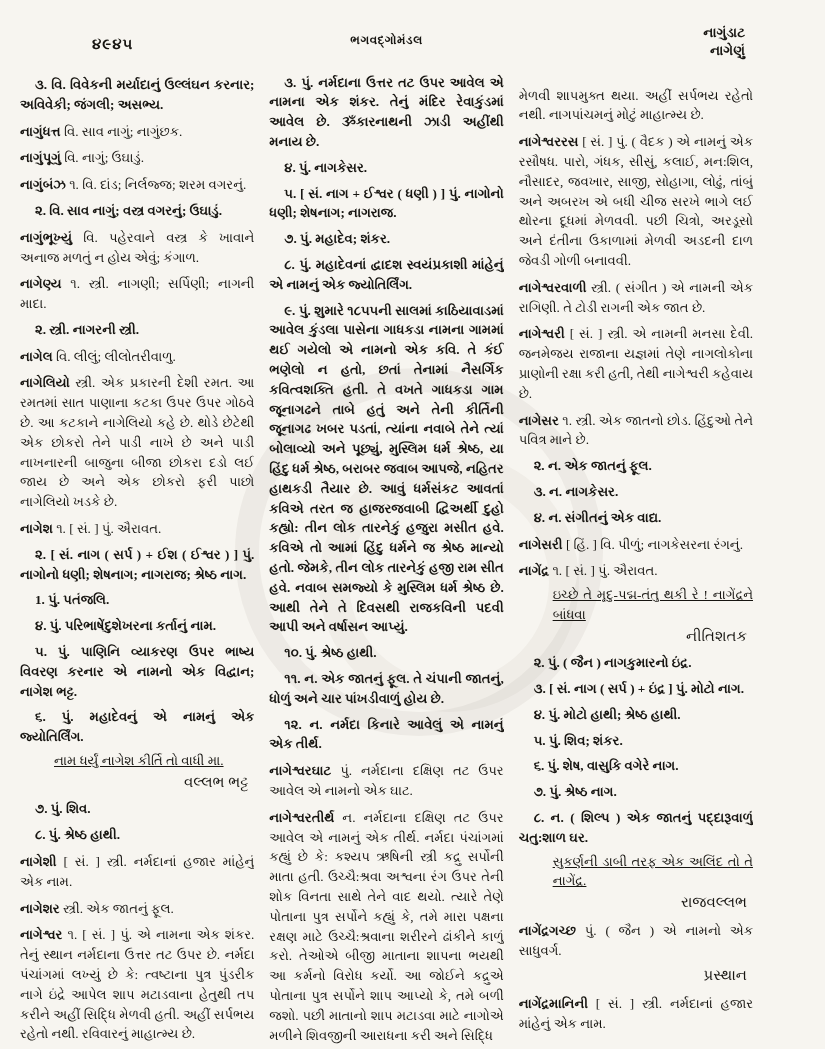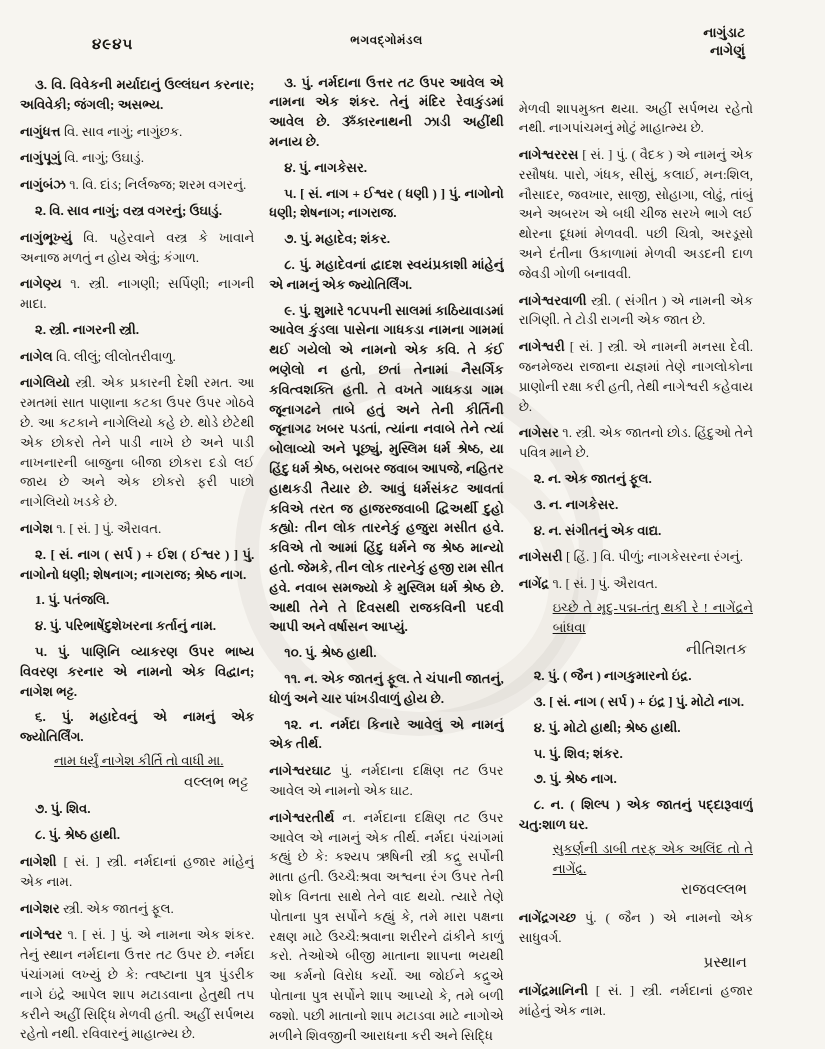--- a/index.html
+++ b/index.html
@@ -149,20 +149,21 @@
         <p class="entry"><b class="hw">નાગેસરી</b> [ હિં. ] વિ. પીળું; નાગકેસરના રંગનું.</p>
         <p class="entry"><b class="hw">નાગેંદ્ર</b> ૧. [ સં. ] પું. ઐરાવત.</p>
         <p class="quote">
           <span class="qtext">ઇચ્છે તે મૃદુ-પદ્મ-તંતુ થકી રે ! નાગેંદ્રને બાંધવા</span>
           <span class="cite">નીતિશતક</span>
         </p>
         <p class="sense">૨. પું. ( જૈન ) નાગકુમારનો ઇંદ્ર.</p>
         <p class="sense">૩. [ સં. નાગ ( સર્પ ) + ઇંદ્ર ] પું. મોટો નાગ.</p>
         <p class="sense">૪. પું. મોટો હાથી; શ્રેષ્ઠ હાથી.</p>
         <p class="sense">૫. પું. શિવ; શંકર.</p>
+        <p class="sense">૬. પું. શેષ, વાસુકિ વગેરે નાગ.</p>
         <p class="sense">૭. પું. શ્રેષ્ઠ નાગ.</p>
         <p class="sense">૮. ન. ( શિલ્પ ) એક જાતનું પદ્દારૂવાળું ચતુ:શાળ ઘર.</p>
         <p class="quote">
           <span class="qtext">સુકર્ણની ડાબી તરફ એક અલિંદ તો તે નાગેંદ્ર.</span>
           <span class="cite">રાજવલ્લભ</span>
         </p>
         <p class="entry"><b class="hw">નાગેંદ્રગચ્છ</b> પું. ( જૈન ) એ નામનો એક સાધુવર્ગ.</p>
         <p class="quote">
           <span class="cite">પ્રસ્થાન</span>
         </p>

